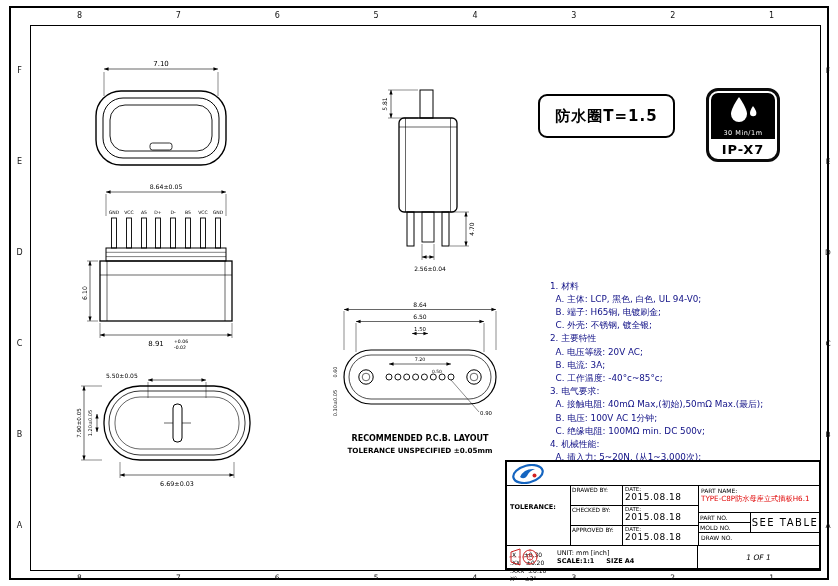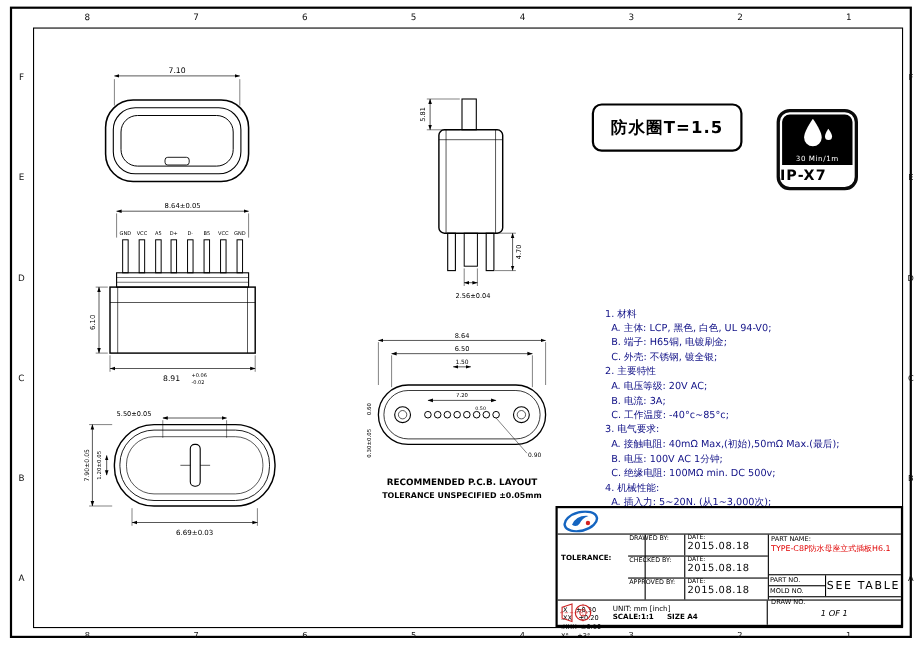--- a/index.html
+++ b/index.html
@@ -13,42 +13,42 @@
   .edge-top .edge-label,.edge-bottom .edge-label{flex:1;text-align:center;}
   .edge-left{left:11px;width:17px;top:25px;bottom:15px;flex-direction:column;}
   .edge-right{right:4px;width:12px;top:25px;bottom:15px;flex-direction:column;font-size:7.5px;}
   .edge-left .edge-label,.edge-right .edge-label{flex:1;display:flex;align-items:center;justify-content:center;}
   svg.view{position:absolute;overflow:visible;}
   svg text{font-family:"DejaVu Sans",sans-serif;fill:#000;}
   .dl{stroke:#000;stroke-width:0.6;fill:none;}
   .el{stroke:#000;stroke-width:0.45;fill:none;}
   .s rect,.s circle,.s line,.s path{fill:none;stroke:#000;}
   .callout{position:absolute;left:538px;top:94px;width:137px;height:44px;border:2px solid #000;border-radius:9px;display:flex;align-items:center;justify-content:center;font-size:15px;font-weight:600;letter-spacing:1px;background:#fff;}
-  .ip-badge{position:absolute;left:706px;top:99px;width:74px;height:74px;border:3px solid #0a0a0a;border-radius:12px;background:#fff;overflow:hidden;}
+  .ip-badge{position:absolute;left:706px;top:88px;width:74px;height:74px;border:3px solid #0a0a0a;border-radius:12px;background:#fff;overflow:hidden;}
   .ip-top{position:absolute;left:2px;top:2px;right:2px;height:46px;background:#000;border-radius:7px 7px 0 0;display:flex;flex-direction:column;align-items:center;}
   .ip-drop-wrap{margin-top:3px;}
   .ip-duration{color:#fff;font-size:6.5px;margin-top:auto;padding-bottom:2px;letter-spacing:0.5px;}
-  .ip-rating{position:absolute;left:0;right:0;bottom:2px;text-align:left;font-size:13px;font-weight:bold;letter-spacing:1px;}
+  .ip-rating{position:absolute;left:0;right:0;bottom:2px;text-align:center;font-size:13px;font-weight:bold;letter-spacing:1px;}
   .specs{position:absolute;left:550px;top:240px;width:270px;font-size:8.8px;line-height:13.2px;color:#101086;white-space:pre;}
   .title-block{position:absolute;left:505px;top:460px;width:316px;height:110px;border:2px solid #000;background:#fff;}
   .tb-company{height:24px;border-bottom:1.5px solid #000;display:flex;align-items:center;gap:4px;padding:0 4px;}
   .tb-company-name{flex:1;text-align:center;color:#cf0a0a;font-weight:bold;font-size:14px;letter-spacing:1.5px;white-space:nowrap;}
   .tb-main{position:relative;height:60px;border-bottom:1.5px solid #000;}
-  .tb-tol{position:absolute;left:0;top:0;bottom:0;width:80px;border-right:1px solid #000;padding:1px 3px;font-size:6px;line-height:8px;white-space:pre;}
+  .tb-tol{position:absolute;left:0;top:0;bottom:0;width:64px;border-right:1px solid #000;padding:1px 3px;font-size:6px;line-height:8px;white-space:pre;}
   .tb-tol-header{font-size:6.5px;font-weight:bold;}
   .tb-signs{position:absolute;left:64px;top:0;bottom:0;width:128px;border-right:1px solid #000;display:flex;flex-direction:column;}
   .sign-row{flex:1;display:grid;grid-template-columns:52px 1fr;border-bottom:1px solid #000;}
   .sign-row:last-child{border-bottom:none;}
   .sign-role{border-right:1px solid #000;font-size:5.8px;padding:1px;}
   .sign-date{padding:0 2px;display:flex;flex-direction:column;}
   .sign-date-label{font-size:5.5px;font-style:normal;}
   .sign-date-value{font-size:9px;font-weight:normal;letter-spacing:0.5px;}
   .tb-right{position:absolute;left:192px;right:0;top:0;bottom:0;display:flex;flex-direction:column;}
   .tb-pn-label{font-size:6px;padding:1px 2px 0;}
-  .tb-pn-value{font-size:7.2px;color:#e00000;padding:0 2px 18px;border-bottom:1px solid #000;white-space:nowrap;}
+  .tb-pn-value{font-size:7.2px;color:#e00000;padding:0 2px 8px;border-bottom:1px solid #000;white-space:nowrap;}
   .tb-no-grid{flex:1;display:grid;grid-template-columns:52px 1fr;border-bottom:1px solid #000;}
   .tb-no-left{display:flex;flex-direction:column;border-right:1px solid #000;}
   .tb-no-cell{flex:1;font-size:6px;padding:1px;border-bottom:1px solid #000;}
   .tb-no-cell:last-child{border-bottom:none;}
   .tb-see-table{display:flex;align-items:center;justify-content:center;font-size:10px;letter-spacing:1.5px;}
   .tb-draw-row{height:14px;font-size:6px;padding:1px 2px;}
   .tb-bottom{position:relative;height:22px;display:flex;align-items:center;}
   .tb-proj{width:30px;height:20px;margin-left:2px;flex:none;}
   .tb-unit-block{flex:1;padding-left:18px;}
   .tb-unit{font-size:6.5px;}

